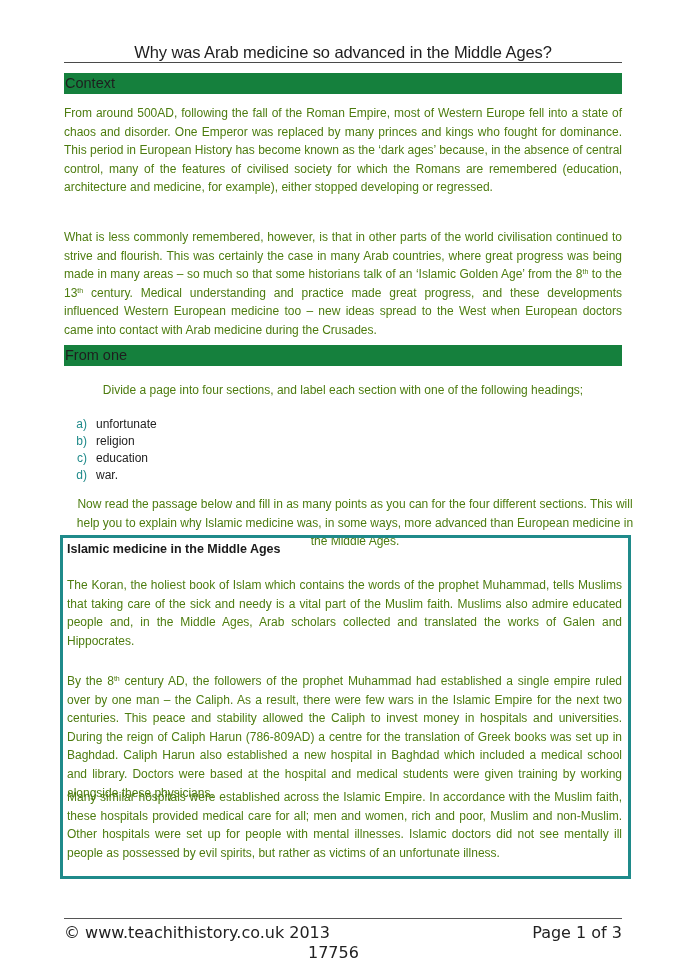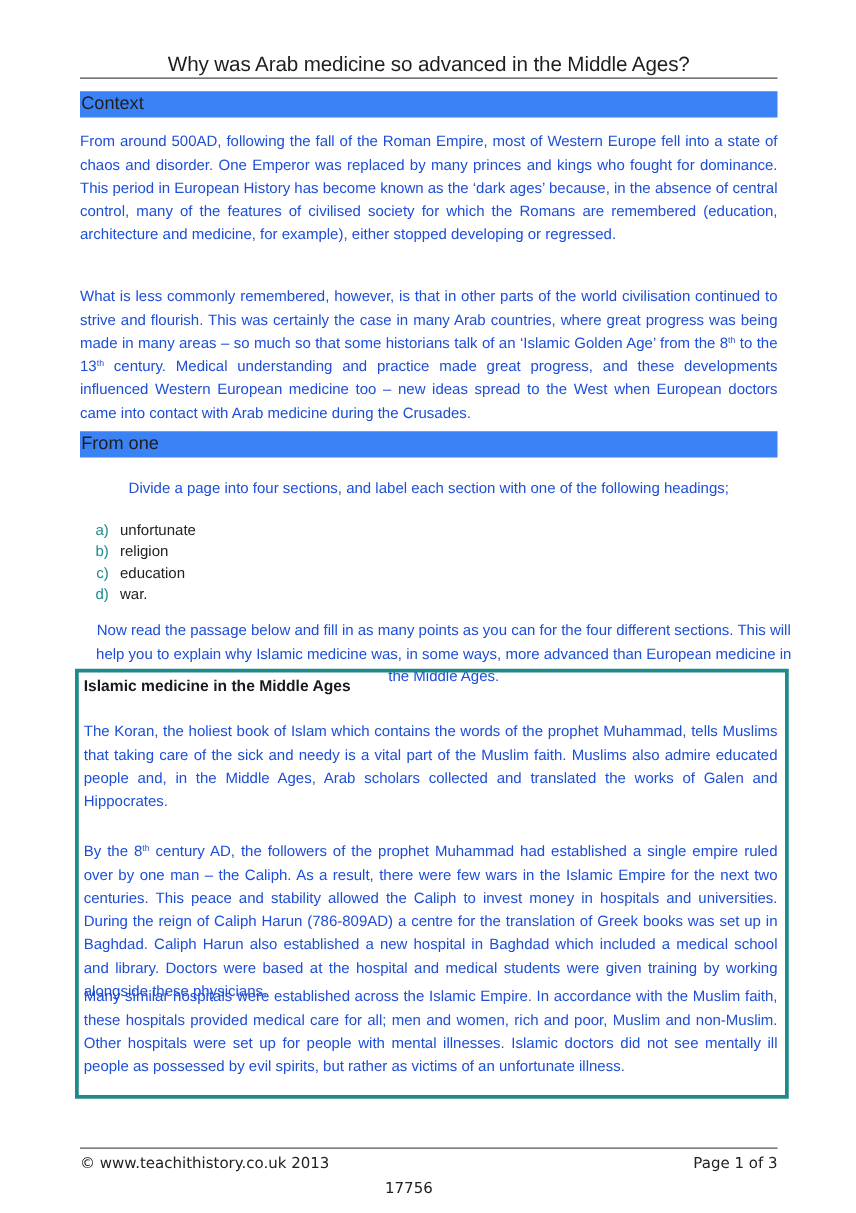--- a/index.html
+++ b/index.html
@@ -12,47 +12,47 @@
     position: absolute; top: 43px; left: 0; width: 558px;
     text-align: center; font-size: 16.5px; color: #1e1e1e;
     letter-spacing: -0.1px;
   }
   .title-rule {
     position: absolute; top: 62px; left: 0; width: 558px; height: 1px;
     background: #4a4a4a;
   }
   .heading-bar {
     position: absolute; left: 0; width: 558px; height: 21px;
-    background: #3b82f6; font-size: 14.5px; line-height: 21px;
+    background: #15803d; font-size: 14.5px; line-height: 21px;
     padding-left: 1px; box-sizing: border-box; color: #1e1e1e;
   }
   .para {
     position: absolute; left: 0; width: 558px;
     font-size: 12px; line-height: 18.6px; text-align: justify;
-    color: #1d4ed8;
+    color: #4d7c0f;
   }
   .para.left { text-align: center; }
   sup { font-size: 7px; line-height: 0; vertical-align: 4px; }
   .list { position: absolute; left: 0; top: 416px; font-size: 12px; line-height: 17px; }
   .list-item { display: flex; }
   .marker { width: 28px; text-align: right; padding-right: 9px; box-sizing: border-box; color: #1f8a8a; width: 32px; }
   .box {
     position: absolute; left: 60px; top: 535px; width: 571px; height: 344px;
     border: 3px solid #1f8a8a; box-sizing: border-box;
   }
   .box-title {
     position: absolute; left: 4px; top: 4px; font-size: 12.5px; font-weight: bold; color: #1a1a1a;
   }
   .box .para { left: 4px; width: 555px; }
   .footer-rule {
     position: absolute; left: 64px; top: 918px; width: 558px; height: 1px; background: #555555;
   }
   .footer {
     position: absolute; top: 923px; font-family: "DejaVu Sans", sans-serif;
-    font-size: 12px; color: #222222;
+    font-size: 16px; color: #222222;
   }
 </style>
 </head>
 <body>
 
 <div class="page">
   <div class="title">Why was Arab medicine so advanced in the Middle Ages?</div>
   <div class="title-rule"></div>
 
   <div class="heading-bar" style="top:73px;">Context</div>

